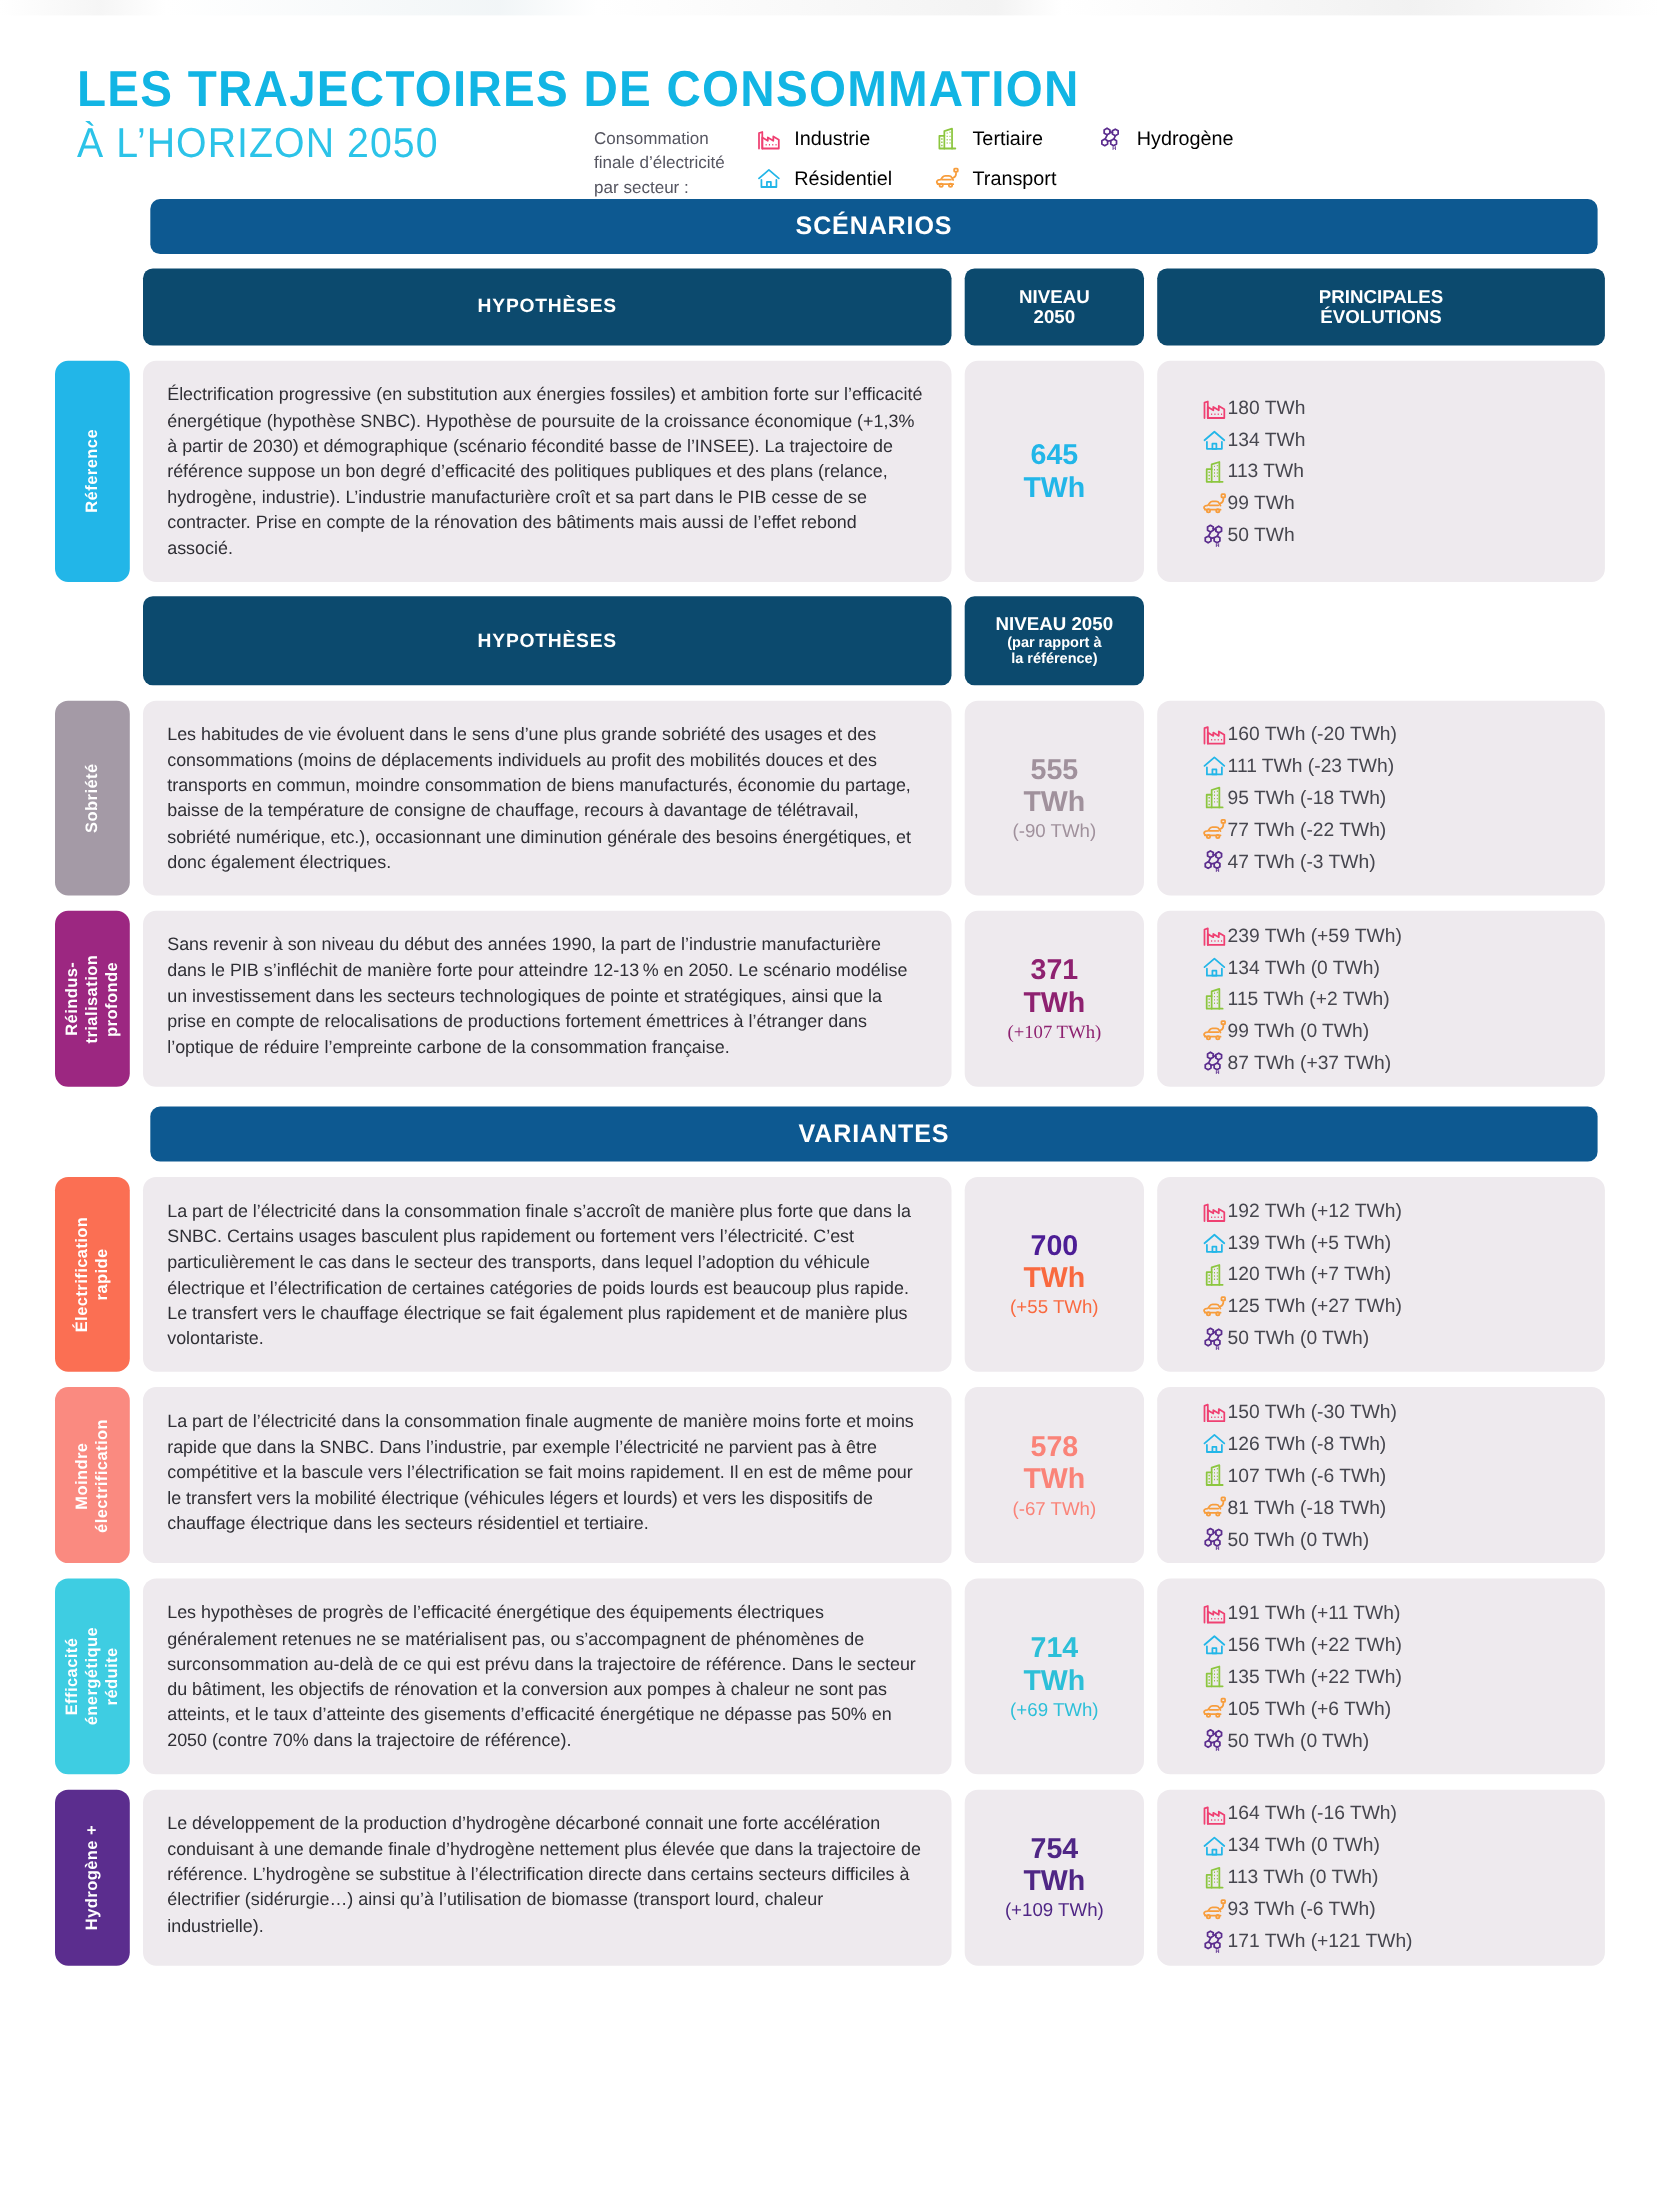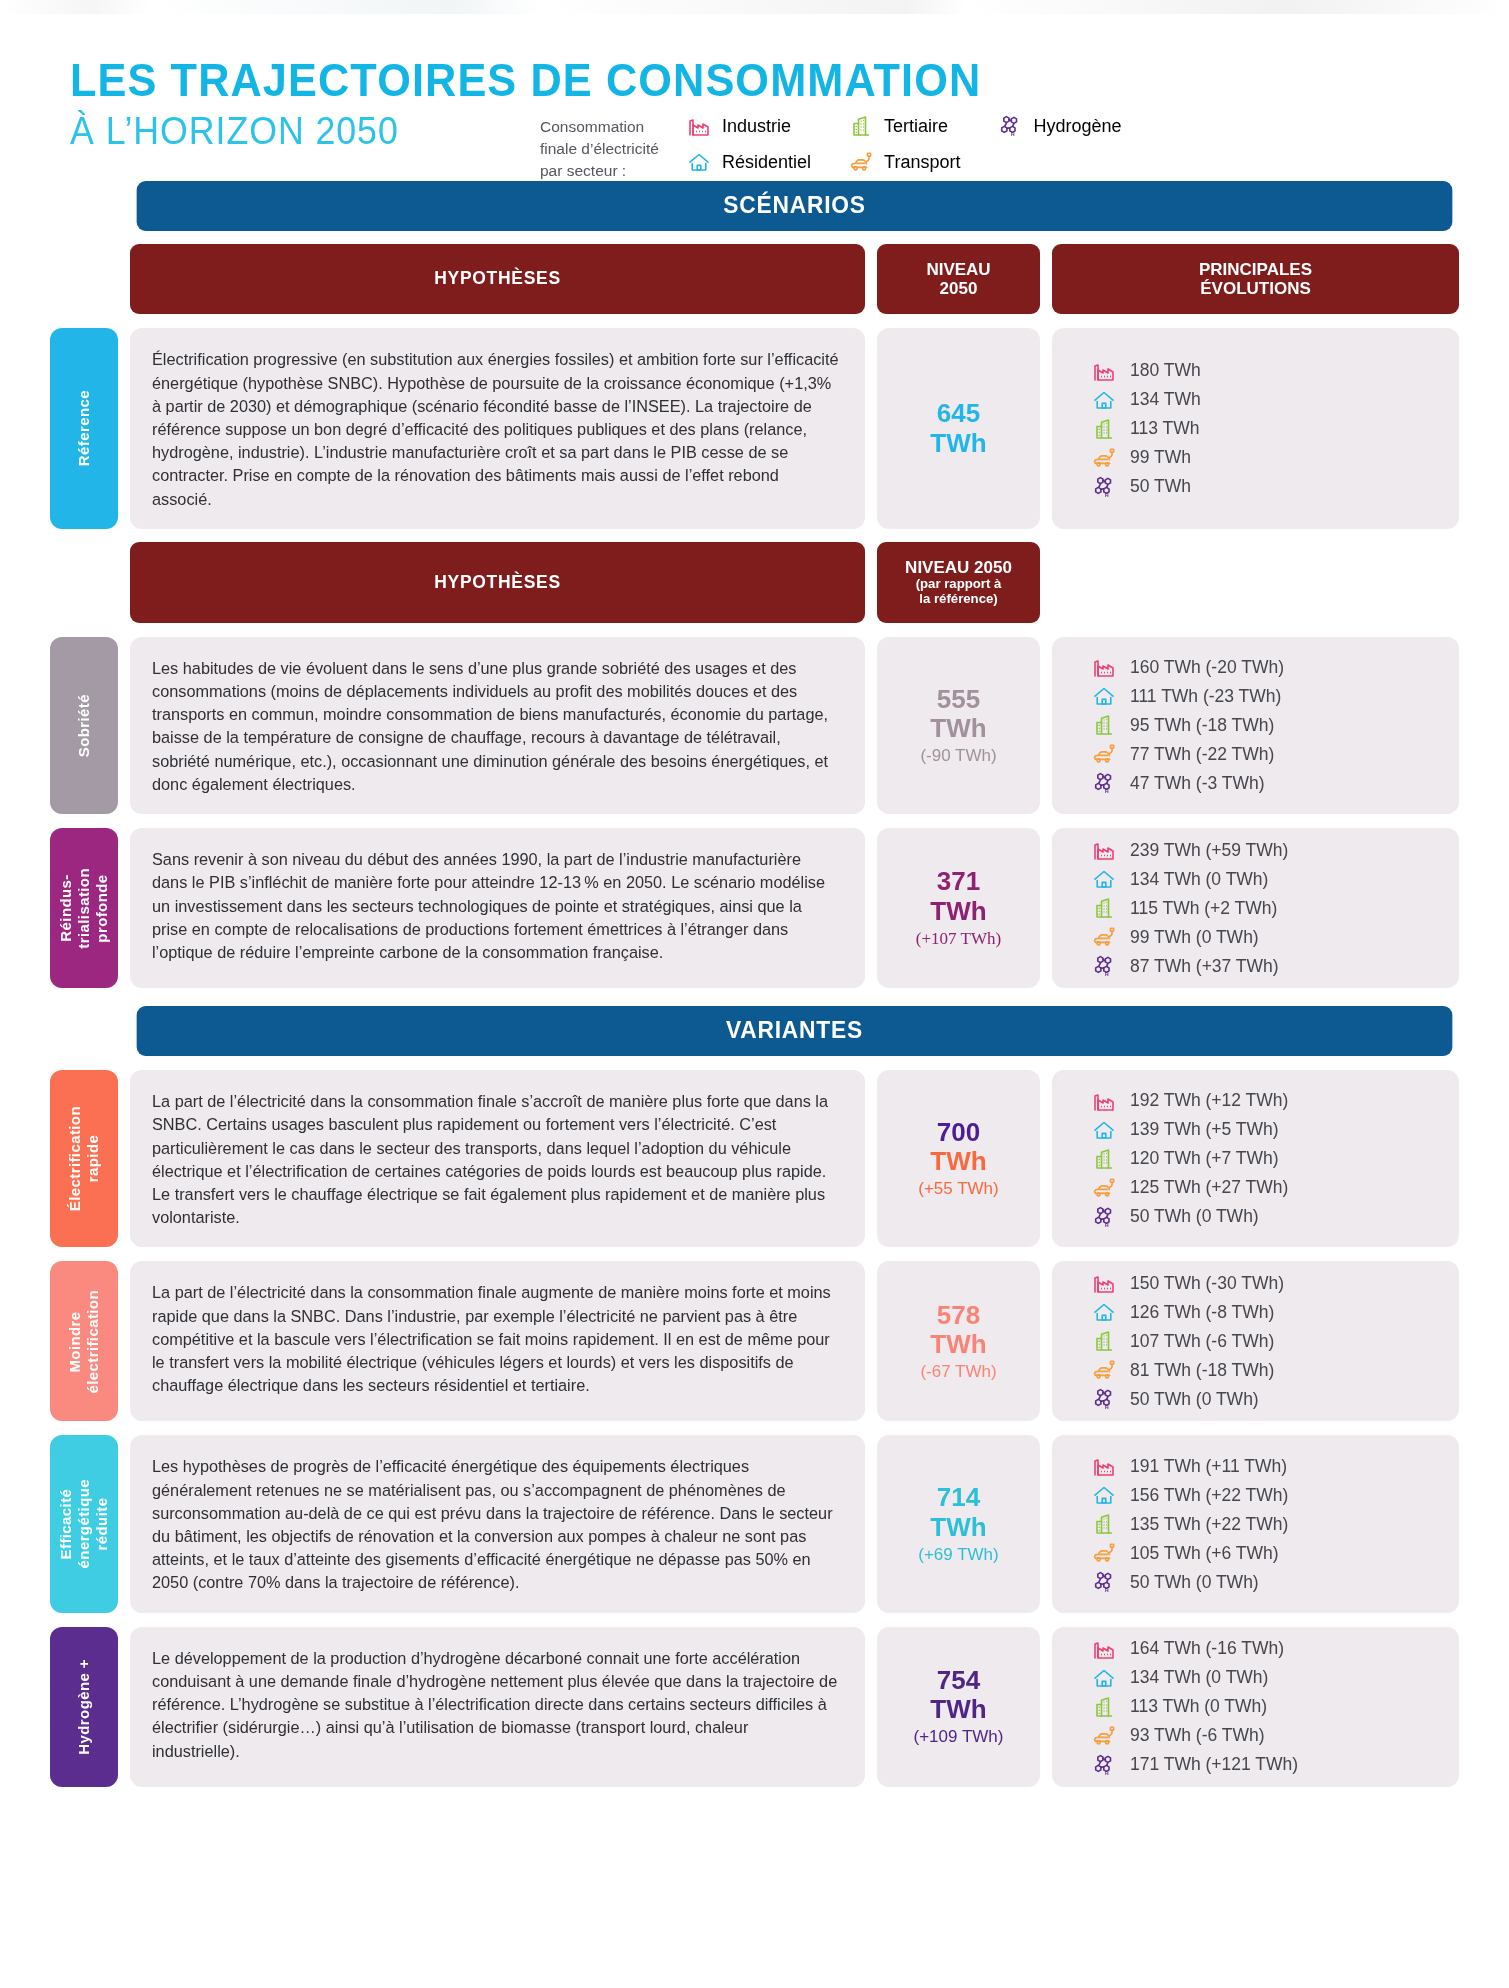--- a/index.html
+++ b/index.html
@@ -82,21 +82,21 @@
   }
 
   
   .hdr-row {
     display: flex;
     margin: 13px 0 0 80px;
     gap: 12px;
     align-items: stretch;
   }
   .hdr-pill {
-    background: #7f1d1d;
+    background: #0c4a6e;
     color: #fff;
     border-radius: 9px;
     display: flex;
     flex-direction: column;
     align-items: center;
     justify-content: center;
     text-align: right;
     padding: 16px 6px;
     font-weight: bold;
   }
@@ -149,21 +149,21 @@
   }
   .niv-big { font-size: 26px; font-weight: bold; line-height: 1.12; }
   .niv-delta { font-size: 17px; margin-top: 3px; }
   .c-evo {
     flex: 1 1 auto;
     display: flex; flex-direction: column;
     align-items: flex-start; justify-content: center;
     padding: 10px 12px 10px 40px;
     gap: 5px;
   }
-  .evo-item { display: flex; align-items: center; gap: 14px; }
+  .evo-item { display: flex; align-items: center; }
   .evo-item .txt { font-size: 17.5px; color: #46464e; white-space: nowrap; }
 </style>
 </head>
 <body>
 
 <div class="top-artifacts"></div>
 
 <div class="page">
 
   <div class="header">

